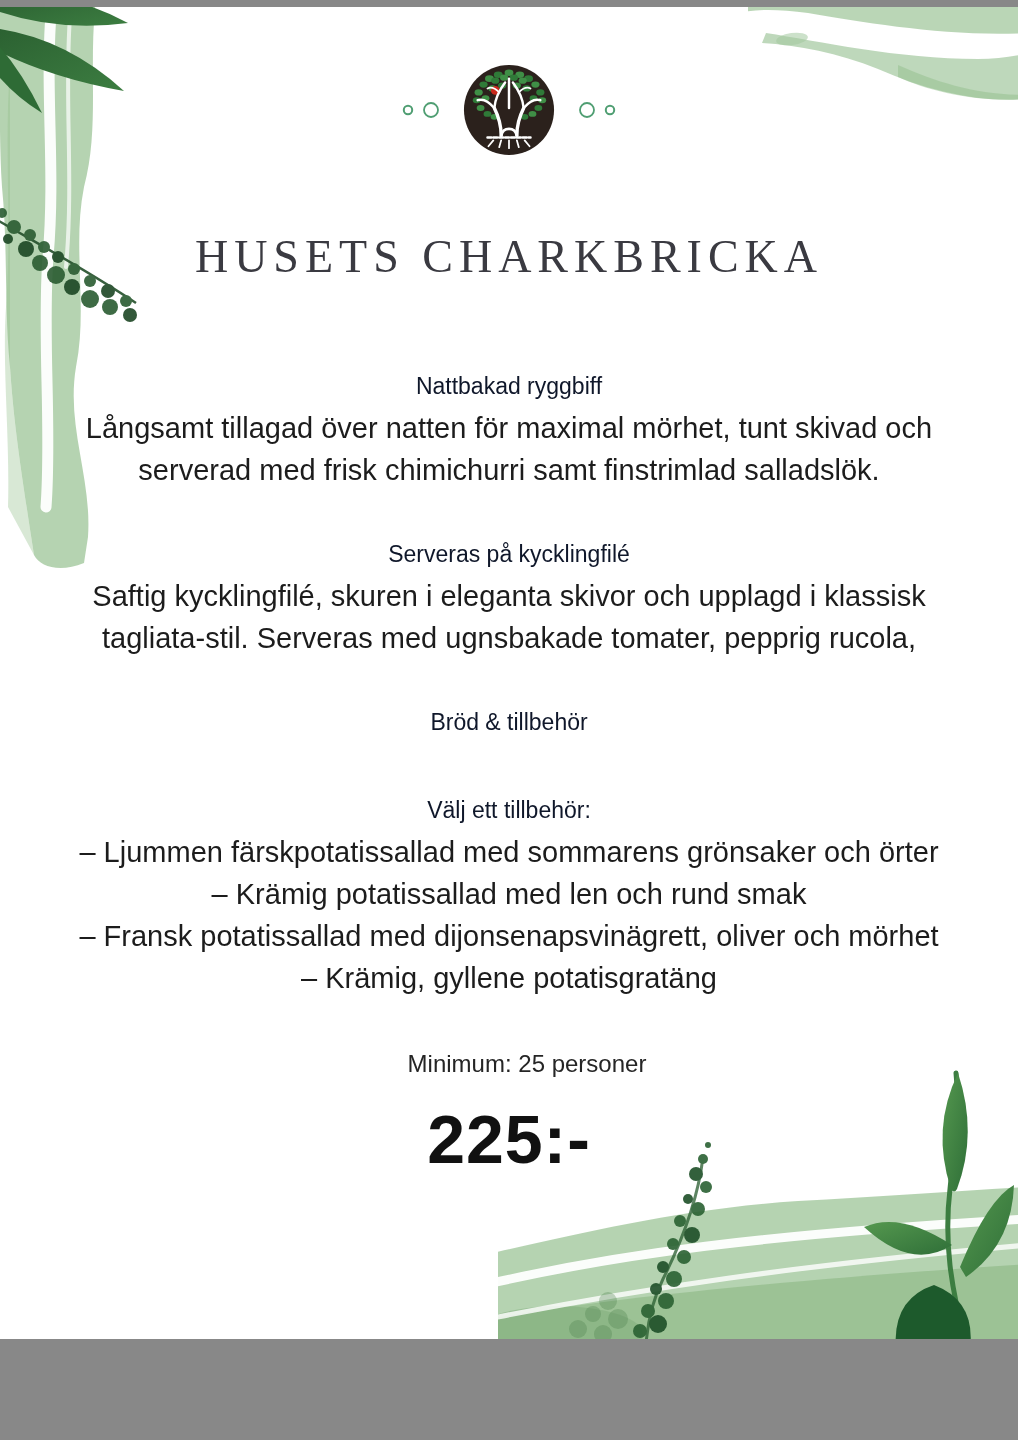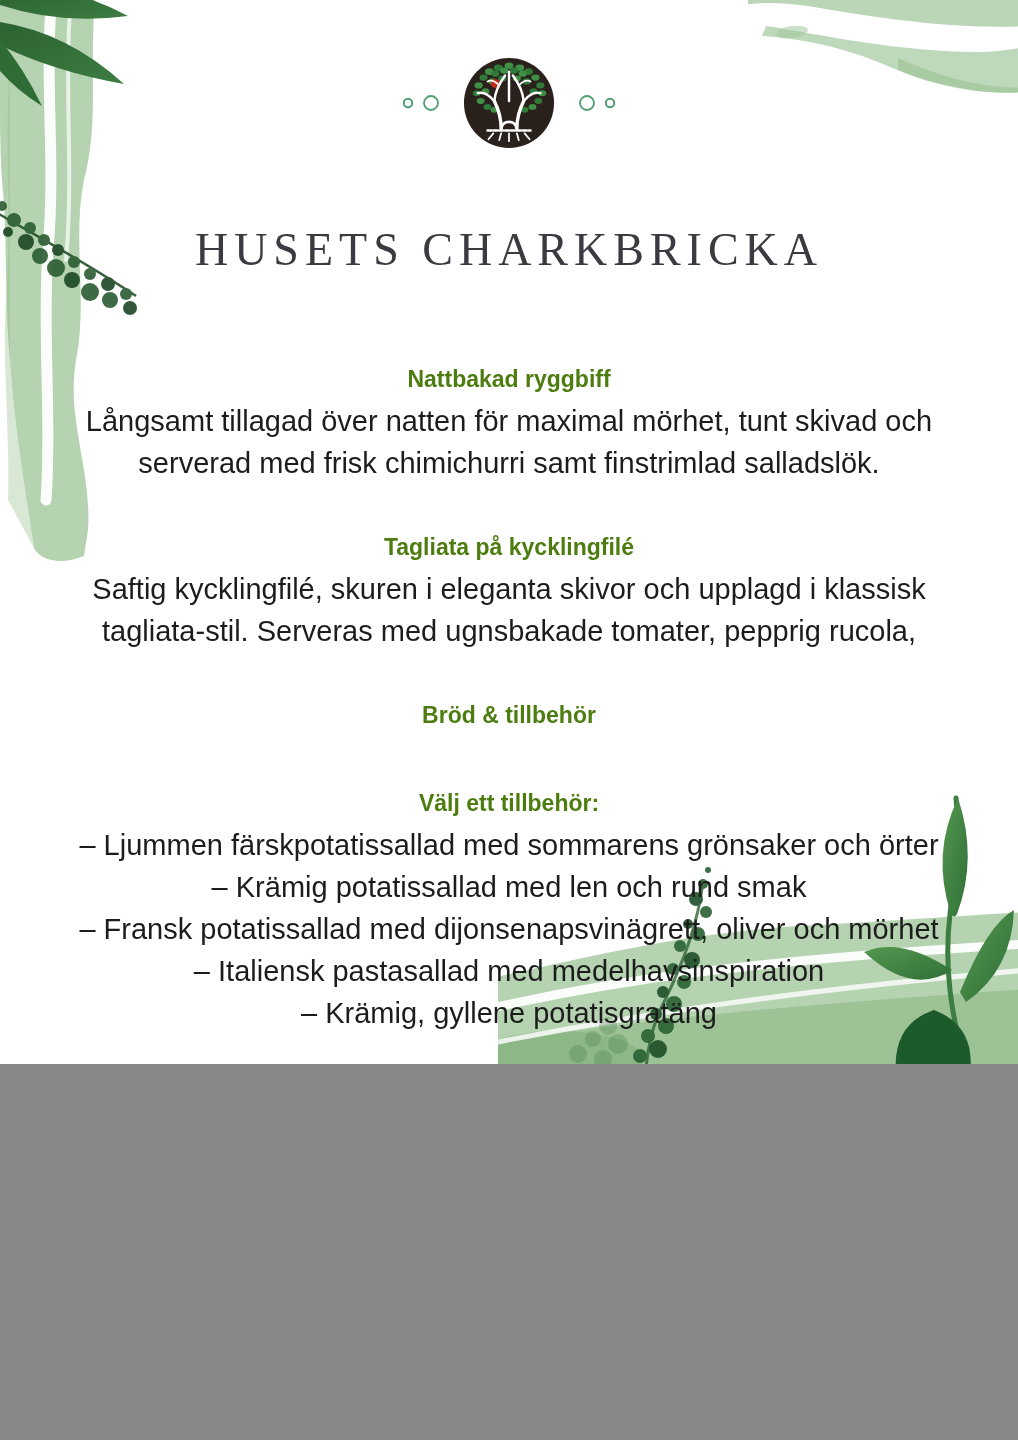--- a/index.html
+++ b/index.html
@@ -1,19 +1,19 @@
 <!DOCTYPE html>
 <html><head>
 <meta charset="utf-8">
 <style>
   html,body{margin:0;padding:0;background:#888;}
   .page{
     position:relative;
-    width:1018px;height:1064px;
-    margin:0 auto;
+    width:1018px;height:1332px;
+    margin:7px auto;
     background:#ffffff;
     overflow:hidden;
     font-family:"Liberation Sans", sans-serif;
     color:#1c1c1c;
   }
   .decor{position:absolute;z-index:0;pointer-events:none;}
   .decor-tl{top:0;left:0;}
   .decor-tr{top:0;right:0;}
   .decor-br{bottom:0;right:0;}
   .content{position:relative;z-index:1;padding-top:56px;text-align:center;}
@@ -30,21 +30,21 @@
     font-size:46px;line-height:60px;
     letter-spacing:6px;
     color:#3a3a41;
     font-weight:400;
   }
   .menu{width:880px;margin:0 auto;}
   .section{margin-top:42px;}
   .section.first{margin-top:78px;}
   .section.last{margin-top:46px;}
   .section-heading{
-    font-weight:700;font-size:23px;line-height:42px;color:#4d7c0f;
+    font-weight:400;font-size:23px;line-height:42px;color:#0f172a;
   }
   .menu-line{font-size:29px;line-height:42px;color:#1c1c1c;}
   .minimum{margin-top:44px;font-size:24px;line-height:42px;color:#252525;padding-left:36px;}
   .price{
     margin-top:22px;
     font-size:68px;line-height:64px;font-weight:700;color:#111;
     letter-spacing:1px;
   }
 </style>
 </head>
@@ -220,35 +220,34 @@
 
     <div class="menu">
 
       <div class="section first">
         <div class="section-heading">Nattbakad ryggbiff</div>
         <div class="menu-line">Långsamt tillagad över natten för maximal mörhet, tunt skivad och</div>
         <div class="menu-line">serverad med frisk chimichurri samt finstrimlad salladslök.</div>
       </div>
 
       <div class="section">
-        <div class="section-heading">Tagliata på kycklingfilé</div>
+        <div class="section-heading">Serveras på kycklingfilé</div>
         <div class="menu-line">Saftig kycklingfilé, skuren i eleganta skivor och upplagd i klassisk</div>
         <div class="menu-line">tagliata-stil. Serveras med ugnsbakade tomater, pepprig rucola,</div>
       </div>
 
       <div class="section">
         <div class="section-heading">Bröd &amp; tillbehör</div>
       </div>
 
       <div class="section last">
         <div class="section-heading">Välj ett tillbehör:</div>
         <div class="menu-line">– Ljummen färskpotatissallad med sommarens grönsaker och örter</div>
         <div class="menu-line">– Krämig potatissallad med len och rund smak</div>
         <div class="menu-line">– Fransk potatissallad med dijonsenapsvinägrett, oliver och mörhet</div>
-        <div class="menu-line">– Italiensk pastasallad med medelhavsinspiration</div>
         <div class="menu-line">– Krämig, gyllene potatisgratäng</div>
       </div>
 
     </div>
 
     <div class="minimum">Minimum: 25 personer</div>
     <div class="price">225:-</div>
 
   </div>
 </div>

